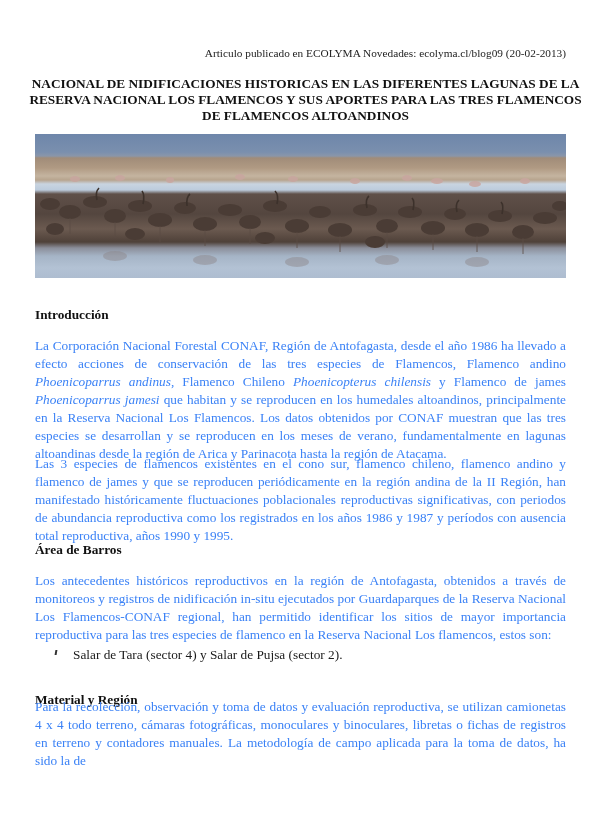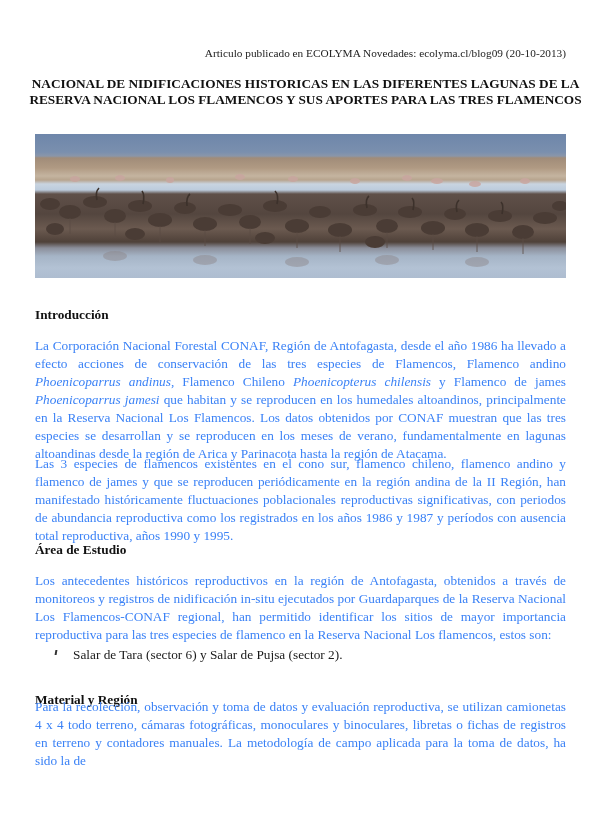--- a/index.html
+++ b/index.html
@@ -44,25 +44,26 @@
   .bullet-mark {
     position: absolute; left: 20px; top: 4px; width: 2px; height: 5px;
     background: #333; transform: skewX(-10deg);
   }
 </style>
 </head>
 <body>
 
 <div class="page">
 
-  <div class="header-note">Articulo publicado en ECOLYMA Novedades: ecolyma.cl/blog09 (20-10-2013)</div>
+  <div class="header-note">Articulo publicado en ECOLYMA Novedades: ecolyma.cl/blog09 (20-02-2013)</div>
 
   <div class="title">
     <div>NACIONAL DE NIDIFICACIONES HISTORICAS EN LAS DIFERENTES LAGUNAS DE LA</div>
     <div>RESERVA NACIONAL LOS FLAMENCOS Y SUS APORTES PARA LAS TRES FLAMENCOS</div>
+    <div>DE FLAMENCOS ALTOANDINOS</div>
   </div>
 
   <div class="photo" title="Bandada de flamencos juveniles en laguna altoandina con flamencos adultos al fondo">
     <svg width="531" height="144" viewBox="0 0 531 144">
 
       <g fill="#c9a6a0" opacity="0.85">
         <ellipse cx="40" cy="45" rx="5" ry="3"></ellipse>
           <ellipse cx="85" cy="44" rx="5" ry="3"></ellipse>
         <ellipse cx="135" cy="46" rx="4" ry="3"></ellipse>
           <ellipse cx="205" cy="43" rx="5" ry="3"></ellipse>
@@ -139,28 +140,28 @@
       </g>
     </svg>
   </div>
 
   <div class="section-heading" style="top:306px;">Introducción</div>
 
   <div class="para" style="top:337px;"><span>La Corporación Nacional Forestal CONAF, Región de Antofagasta, desde el año 1986 ha llevado a efecto acciones de conservación de las tres especies de Flamencos, Flamenco andino </span><i>Phoenicoparrus andinus</i><span>, Flamenco Chileno </span><i>Phoenicopterus chilensis</i><span> y Flamenco de james </span><i>Phoenicoparrus jamesi</i><span> que habitan y se reproducen en los humedales altoandinos, principalmente en la Reserva Nacional Los Flamencos. Los datos obtenidos por CONAF muestran que las tres especies se desarrollan y se reproducen en los meses de verano, fundamentalmente en lagunas altoandinas desde la región de Arica y Parinacota hasta la región de Atacama.</span></div>
 
   <div class="para" style="top:455px;">Las 3 especies de flamencos existentes en el cono sur, flamenco chileno, flamenco andino y flamenco de james y que se reproducen periódicamente en la región andina de la II Región, han manifestado históricamente fluctuaciones poblacionales reproductivas significativas, con periodos de abundancia reproductiva como los registrados en los años  1986 y 1987 y períodos con ausencia total reproductiva, años 1990 y 1995.</div>
 
-  <div class="section-heading" style="top:541px;">Área de Estudio</div>
+  <div class="section-heading" style="top:541px;">Área de Barros</div>
 
   <div class="para" style="top:572px;">Los antecedentes históricos reproductivos en la región de Antofagasta, obtenidos a través de monitoreos y registros de nidificación in-situ ejecutados por Guardaparques de la Reserva Nacional Los Flamencos-CONAF regional, han permitido identificar los sitios de mayor importancia reproductiva para las tres especies de flamenco en la Reserva Nacional Los flamencos, estos son:</div>
 
   <div class="bullets">
     <div class="bullet-item">
       <span class="bullet-mark"></span>
-      <span>Salar de Tara (sector 6) y Salar de Pujsa (sector 2).</span>
+      <span>Salar de Tara (sector 4) y Salar de Pujsa (sector 2).</span>
     </div>
   </div>
 
   <div class="section-heading" style="top:691px;">Material y Región</div>
 
   <div class="para" style="top:698px;">Para la recolección, observación y toma de datos y evaluación reproductiva, se utilizan  camionetas 4 x 4 todo terreno, cámaras fotográficas, monoculares y binoculares, libretas o fichas de registros en terreno y contadores manuales. La metodología de campo aplicada para la toma de datos, ha sido la de</div>
 
 </div>
 
 </body></html>

